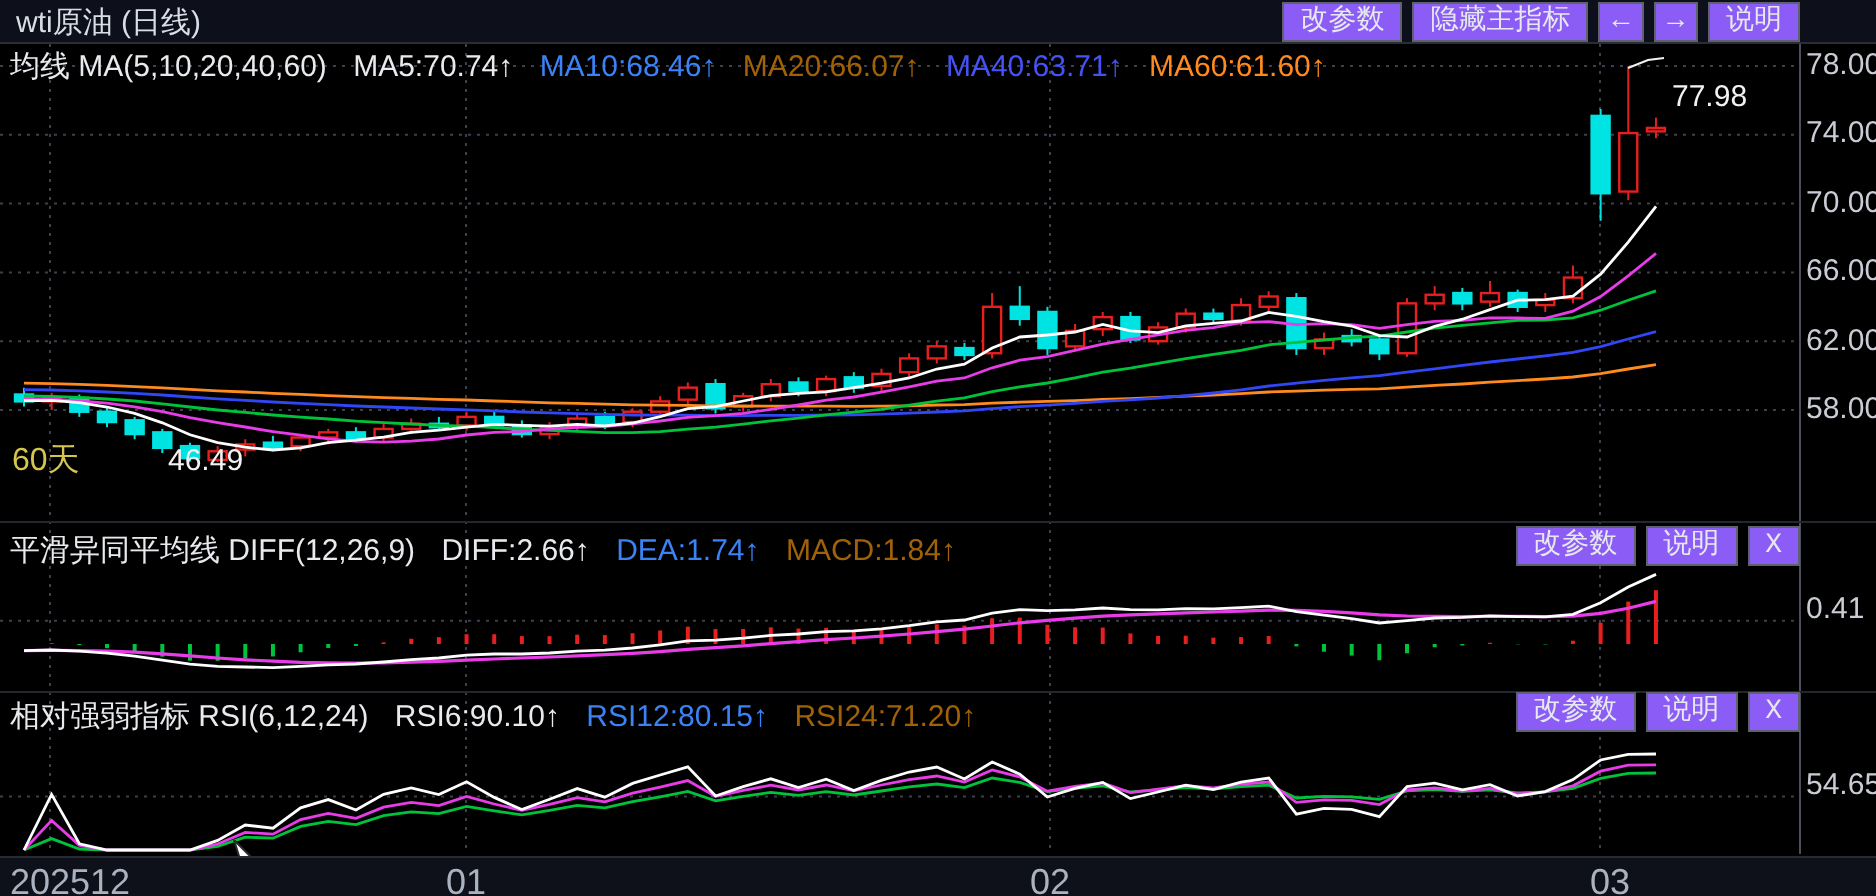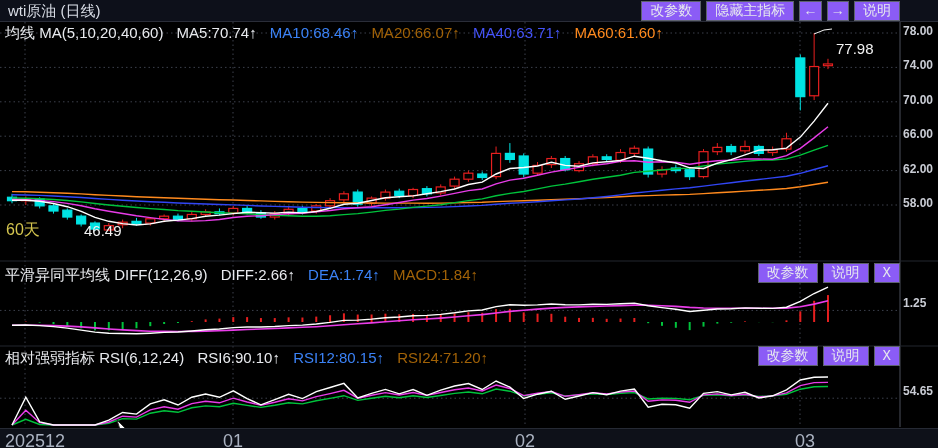--- a/index.html
+++ b/index.html
@@ -20,21 +20,21 @@
     font-family:Liberation Mono, monospace; font-size:14px; height:20px; line-height:18px; padding:0 8px;
     color:#e6e8ee; background:#8b5cf6; border:1px solid #5e626e; cursor:pointer; white-space:nowrap;
   }
   .btn.arrow{ font-weight:bold; padding:0 6px; }
   .panel-btns{ position:absolute; display:flex; gap:5px; z-index:4; }
   .hdr{ position:absolute; left:5px; z-index:3; font-size:15px; white-space:nowrap; }
   .hdr span{ margin-right:9px; }
   .c-white{ color:#e8eaee; } .c-magenta{ color:#3b82f6; } .c-green{ color:#a16207;text-align:right; }
   .c-blue{ color:#4453f8; } .c-orange{ color:#ff8a1e; }
   .ylab{
-    position:absolute; left:903px; width:35px; font-size:12px; color:#c9ccd4; z-index:3; text-align:left;font-weight:bold;
+    position:absolute; left:903px; width:35px; font-size:15px; color:#c9ccd4; z-index:3; text-align:left;
   }
   .ann{ position:absolute; font-size:15px; color:#f2f2f2; z-index:3; white-space:nowrap; }
   .range-lab{ position:absolute; left:6px; top:220px; font-size:16px; color:#d4c54f; z-index:3; }
   .bottombar{
     position:absolute; left:0; top:428px; width:938px; height:20px; z-index:3;
     background:#0e1119; border-top:1px solid #262a34;
   }
   .xlab{ position:absolute; top:2px; font-size:18px; color:#aab2c0; }
   .xlab.center{ width:40px; text-align:center; }
 </style>
@@ -309,21 +309,21 @@
     <span class="c-white">平滑异同平均线 DIFF(12,26,9)</span>
     <span class="c-white">DIFF:2.66↑</span>
     <span class="c-magenta">DEA:1.74↑</span>
     <span class="c-green">MACD:1.84↑</span>
   </div>
   <div class="panel-btns" style="right:38px; top:263px;">
     <button class="btn">改参数</button>
     <button class="btn">说明</button>
     <button class="btn">X</button>
   </div>
-  <div class="ylab" style="top:296px">1.25</div>
+  <div class="ylab" style="top:296px">0.41</div>
 
   <div class="hdr" style="top:349px;">
     <span class="c-white">相对强弱指标 RSI(6,12,24)</span>
     <span class="c-white">RSI6:90.10↑</span>
     <span class="c-magenta">RSI12:80.15↑</span>
     <span class="c-green">RSI24:71.20↑</span>
   </div>
   <div class="panel-btns" style="right:38px; top:346px;">
     <button class="btn">改参数</button>
     <button class="btn">说明</button>

